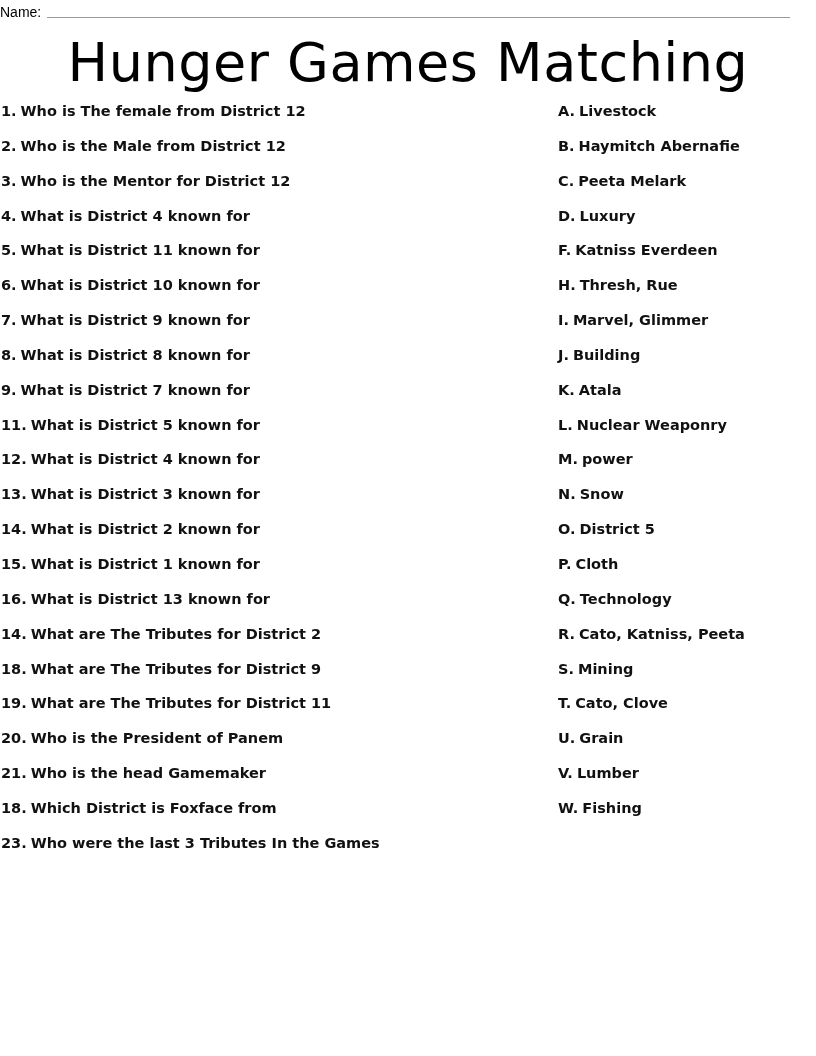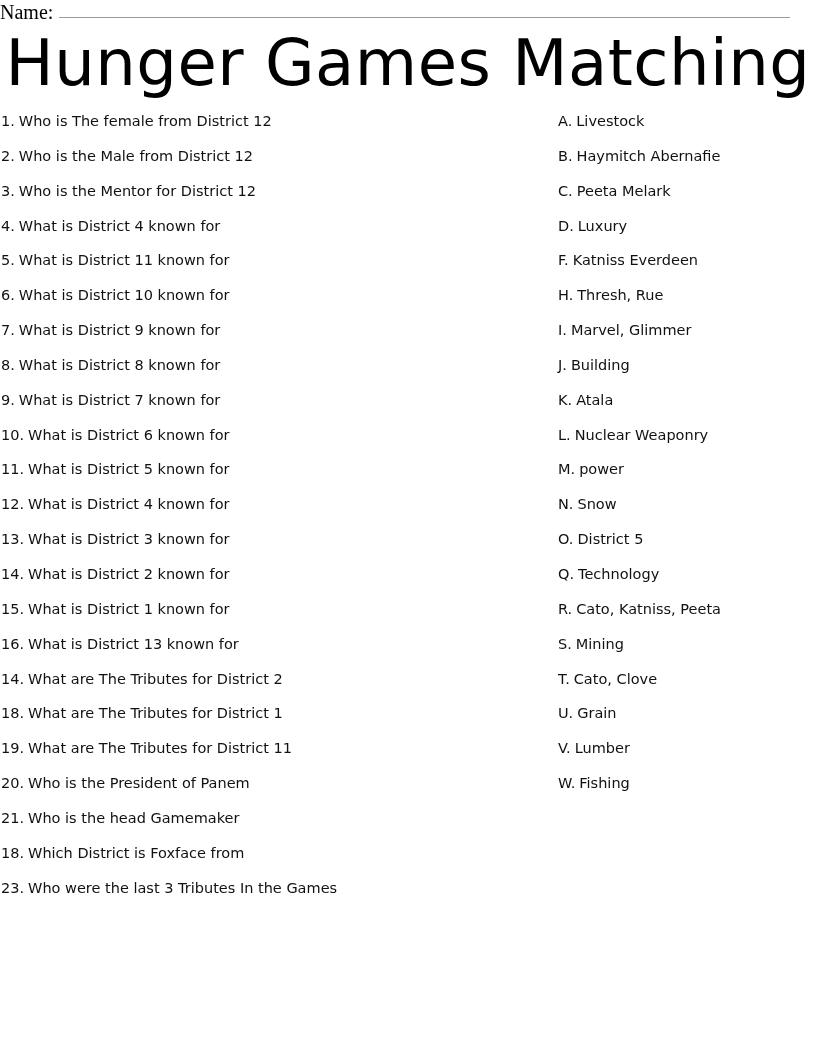--- a/index.html
+++ b/index.html
@@ -18,51 +18,52 @@
     .name-row {
       position: absolute;
       left: 0;
       top: 0;
       width: 790px;
       height: 22px;
       display: flex;
       align-items: flex-end;
     }
     .name-label {
-      font-family: Liberation Serif, serif;
-      font-size: 20px;
+      font-family: Liberation Sans, sans-serif;
+      font-size: 14px;
       line-height: 20px;
       color: #000;
       margin-right: 6px;
       white-space: nowrap;
     }
     .name-line {
       flex: 1;
       height: 0;
       border-bottom: 1px solid #9a9a9a;
       margin-bottom: 4px;
     }
     .title {
       position: absolute;
       left: 0;
       top: 28px;
       width: 816px;
       text-align: center;
       font-family: "DejaVu Sans", sans-serif;
-      font-size: 64px;
+      font-size: 54px;
       line-height: 70px;
       color: #000;
       letter-spacing: 0.5px;
     }
     .col {
       position: absolute;
-      top: 110px;
+      top: 100px;
       margin: 0;
       padding: 0;
       list-style: none;
+      font-weight: bold;
     }
     .col-left { left: 1px; width: 540px; }
     .col-right { left: 558px; width: 258px; }
     .item {
       height: 34.85px;
       font-family: "DejaVu Sans", sans-serif;
       font-size: 14.5px;
       line-height: 22px;
       color: #111;
       white-space: nowrap;
@@ -82,49 +83,49 @@
 <ol class="col col-left" id="questions">
     <li class="item"><span class="num">1.</span><span>Who is The female from District 12</span></li>
     <li class="item"><span class="num">2.</span><span>Who is the Male from District 12</span></li>
     <li class="item"><span class="num">3.</span><span>Who is the Mentor for District 12</span></li>
     <li class="item"><span class="num">4.</span><span>What is District 4 known for</span></li>
     <li class="item"><span class="num">5.</span><span>What is District 11 known for</span></li>
     <li class="item"><span class="num">6.</span><span>What is District 10 known for</span></li>
     <li class="item"><span class="num">7.</span><span>What is District 9 known for</span></li>
     <li class="item"><span class="num">8.</span><span>What is District 8 known for</span></li>
     <li class="item"><span class="num">9.</span><span>What is District 7 known for</span></li>
-    <li class="item"><span class="num">10.</span><span>What is District 6 known for</span></li>
     <li class="item"><span class="num">11.</span><span>What is District 5 known for</span></li>
     <li class="item"><span class="num">12.</span><span>What is District 4 known for</span></li>
     <li class="item"><span class="num">13.</span><span>What is District 3 known for</span></li>
     <li class="item"><span class="num">14.</span><span>What is District 2 known for</span></li>
     <li class="item"><span class="num">15.</span><span>What is District 1 known for</span></li>
     <li class="item"><span class="num">16.</span><span>What is District 13 known for</span></li>
     <li class="item"><span class="num">14.</span><span>What are The Tributes for District 2</span></li>
-    <li class="item"><span class="num">18.</span><span>What are The Tributes for District 1</span></li>
+    <li class="item"><span class="num">18.</span><span>What are The Tributes for District 9</span></li>
     <li class="item"><span class="num">19.</span><span>What are The Tributes for District 11</span></li>
     <li class="item"><span class="num">20.</span><span>Who is the President of Panem</span></li>
     <li class="item"><span class="num">21.</span><span>Who is the head Gamemaker</span></li>
     <li class="item"><span class="num">18.</span><span>Which District is Foxface from</span></li>
     <li class="item"><span class="num">23.</span><span>Who were the last 3 Tributes In the Games</span></li>
   </ol>
 <ol class="col col-right" id="answers">
     <li class="item"><span class="num">A.</span><span>Livestock</span></li>
     <li class="item"><span class="num">B.</span><span>Haymitch Abernafie</span></li>
     <li class="item"><span class="num">C.</span><span>Peeta Melark</span></li>
     <li class="item"><span class="num">D.</span><span>Luxury</span></li>
     <li class="item"><span class="num">F.</span><span>Katniss Everdeen</span></li>
     <li class="item"><span class="num">H.</span><span>Thresh, Rue</span></li>
     <li class="item"><span class="num">I.</span><span>Marvel, Glimmer</span></li>
     <li class="item"><span class="num">J.</span><span>Building</span></li>
     <li class="item"><span class="num">K.</span><span>Atala</span></li>
     <li class="item"><span class="num">L.</span><span>Nuclear Weaponry</span></li>
     <li class="item"><span class="num">M.</span><span>power</span></li>
     <li class="item"><span class="num">N.</span><span>Snow</span></li>
     <li class="item"><span class="num">O.</span><span>District 5</span></li>
+    <li class="item"><span class="num">P.</span><span>Cloth</span></li>
     <li class="item"><span class="num">Q.</span><span>Technology</span></li>
     <li class="item"><span class="num">R.</span><span>Cato, Katniss, Peeta</span></li>
     <li class="item"><span class="num">S.</span><span>Mining</span></li>
     <li class="item"><span class="num">T.</span><span>Cato, Clove</span></li>
     <li class="item"><span class="num">U.</span><span>Grain</span></li>
     <li class="item"><span class="num">V.</span><span>Lumber</span></li>
     <li class="item"><span class="num">W.</span><span>Fishing</span></li>
   </ol>
 
 </body></html>

